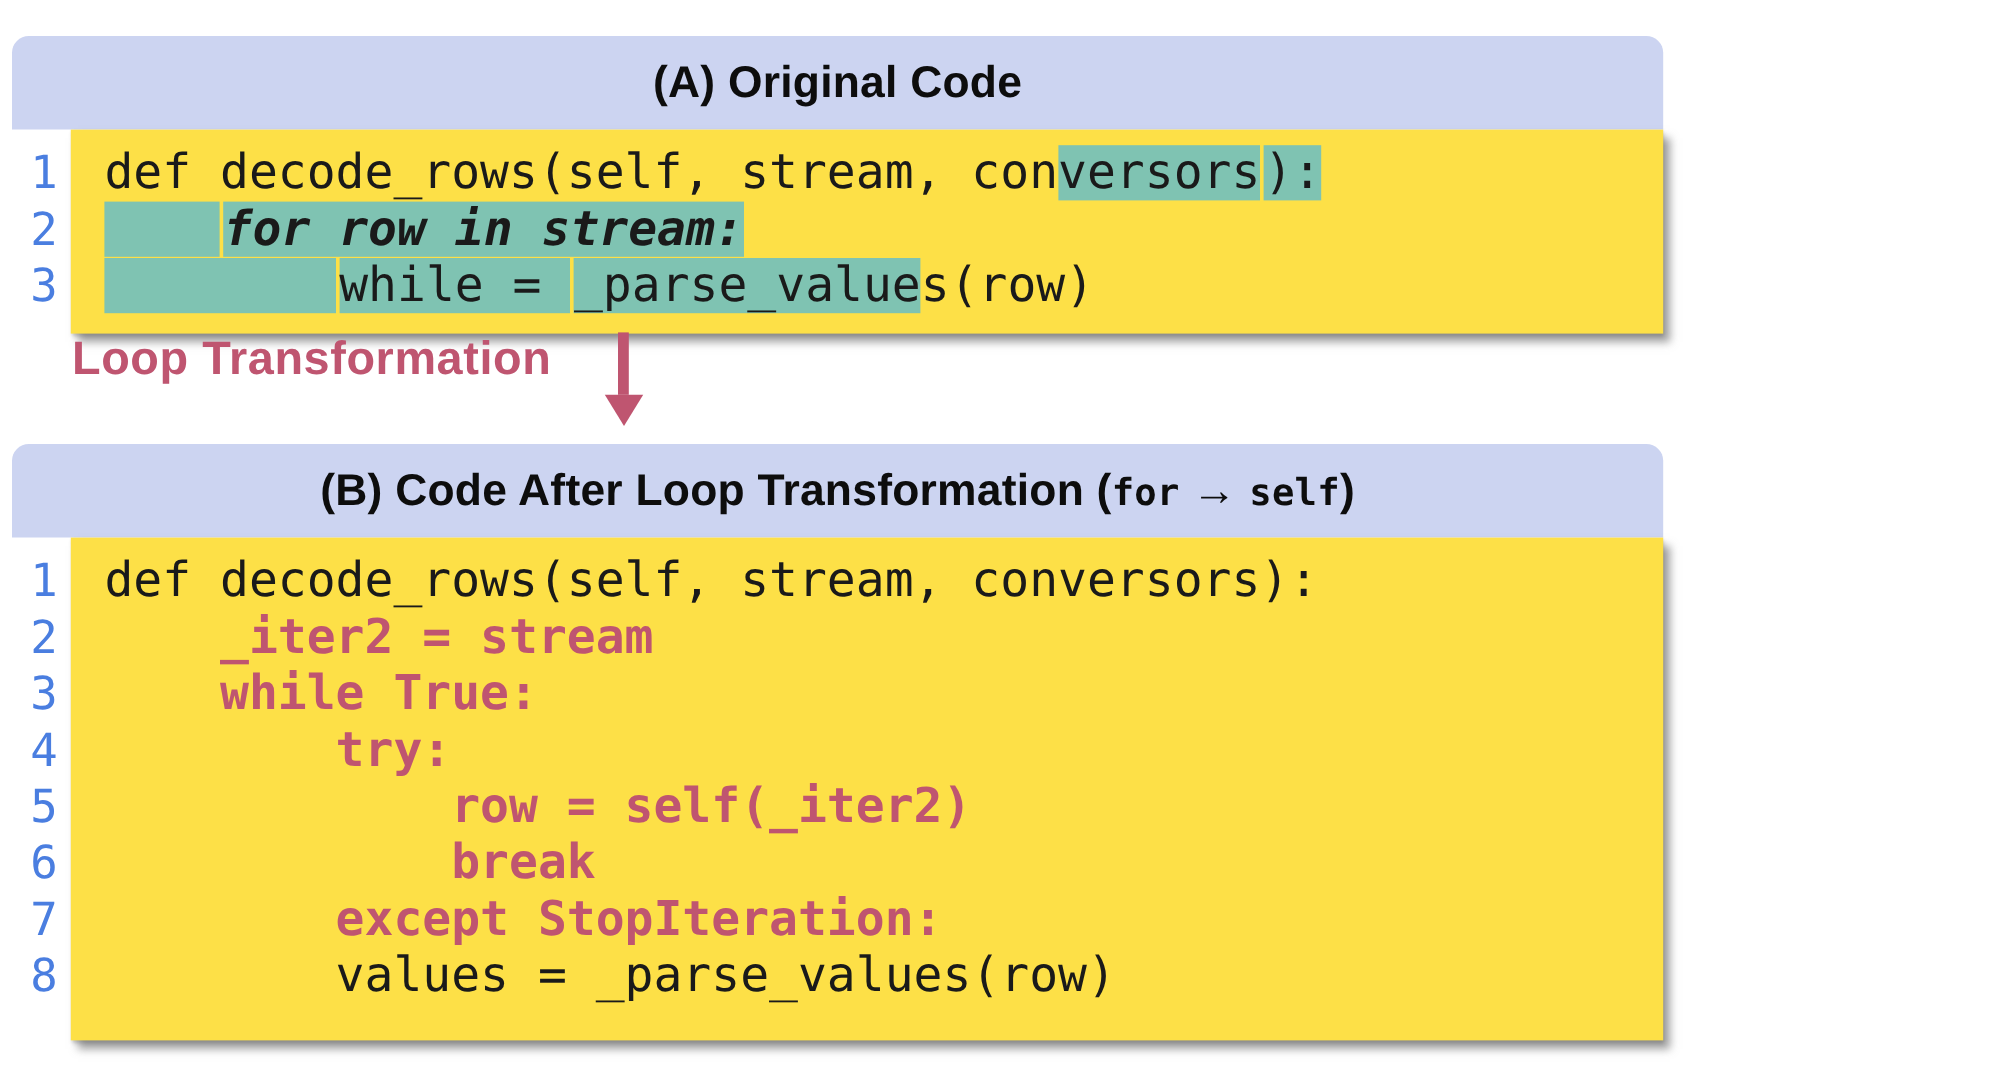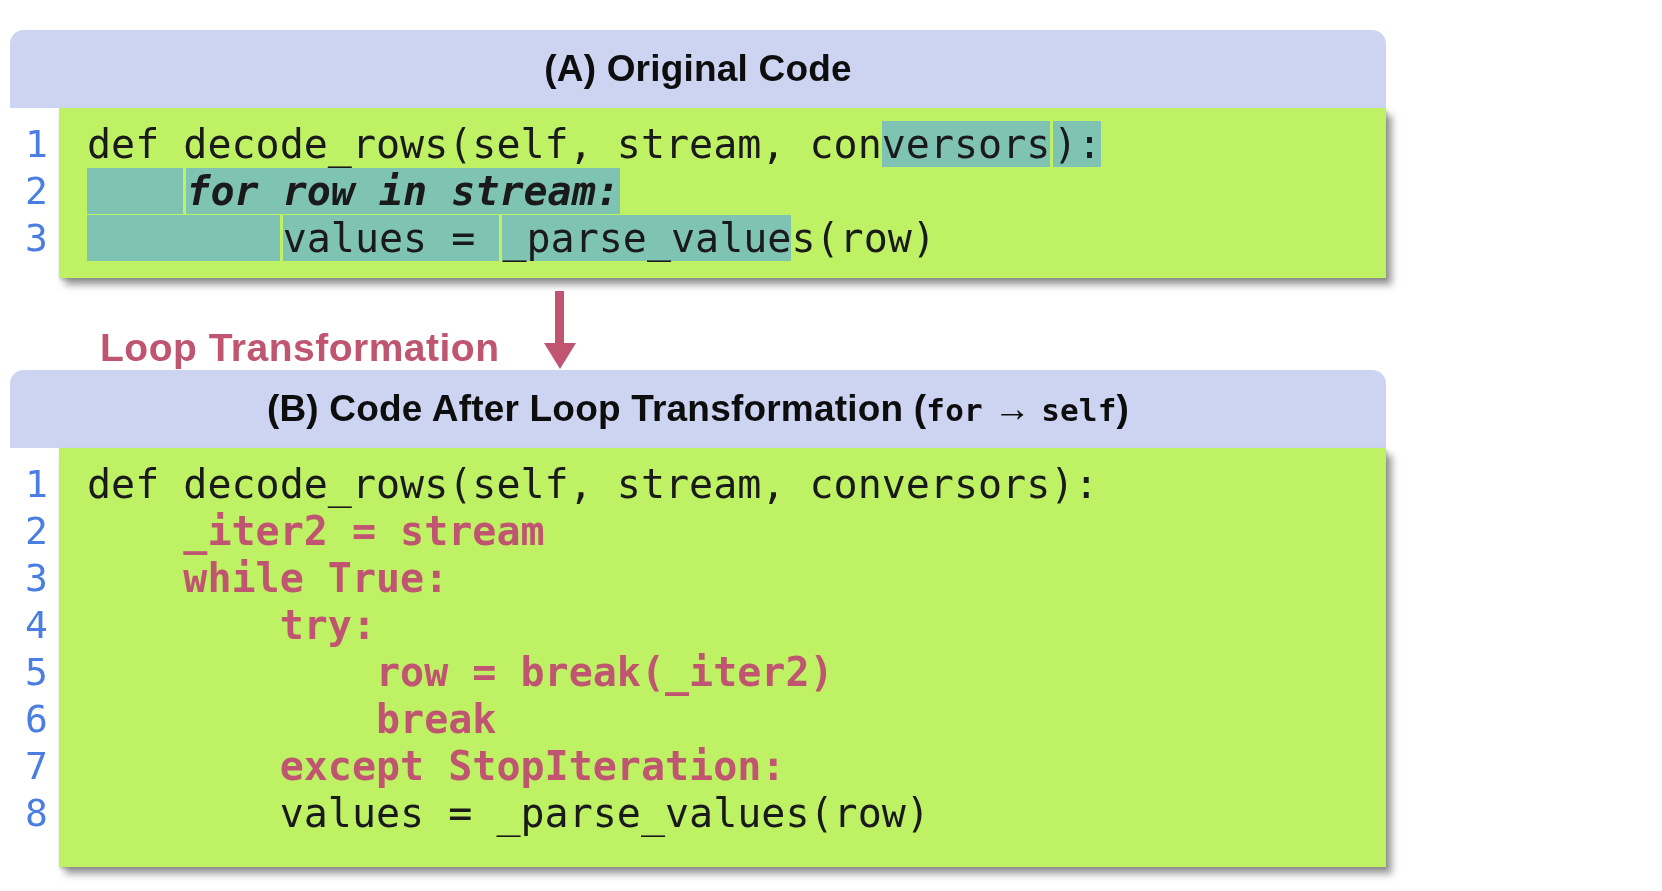--- a/index.html
+++ b/index.html
@@ -22,34 +22,34 @@
     letter-spacing:0.2px;
   }
   .mono-kw{font-family:"DejaVu Sans Mono",monospace;font-size:31px;font-weight:bold;}
   .panel-body{display:flex;align-items:stretch;}
   .gutter{flex:0 0 49px;width:49px;padding-top:13px;box-sizing:border-box;}
   .lineno{
     height:47px;line-height:47px;text-align:right;padding-right:11px;
     font-family:"DejaVu Sans Mono",monospace;font-size:38px;color:var(--lineno);
   }
   .codebox{
-    flex:1;background:#bef264;
+    flex:1;background:#fde047;
     box-shadow:6px 7px 7px rgba(95,95,95,0.60), 1px 2px 3px rgba(130,130,130,0.45);
     padding:13px 0 16px 28px;box-sizing:border-box;
   }
   .codebox.tall{padding-bottom:30px;}
   .code-line{
     height:47px;line-height:47px;white-space:pre;
     font-family:"DejaVu Sans Mono",monospace;font-size:40px;color:var(--code);
   }
   .seg.hl{background:var(--hl);}
   .seg.gap{margin-right:3px;}
   .seg.bold{font-weight:bold;font-style:italic;}
   .seg.added{color:var(--accent);font-weight:bold;}
-  .transform-row{height:92px;display:flex;align-items:flex-end;padding-left:100px;}
+  .transform-row{height:92px;display:flex;align-items:flex-start;padding-left:60px;}
   .transform-label{color:var(--accent);font-weight:bold;font-size:39px;letter-spacing:0.5px;}
   .arrow{margin-left:44px;display:flex;flex-direction:column;align-items:center;position:relative;top:-1px;}
   .arrow-shaft{width:9px;height:52px;background:var(--accent);}
   .arrow-head{
     width:0;height:0;
     border-left:16px solid transparent;border-right:16px solid transparent;
     border-top:26px solid var(--accent);
   }
 </style>
 </head>
@@ -63,21 +63,21 @@
     </header>
     <div class="panel-body">
       <div class="gutter">
           <div class="lineno">1</div>
           <div class="lineno">2</div>
           <div class="lineno">3</div>
         </div>
       <div class="codebox">
           <div class="code-line"><span class="seg">def decode_rows(self, stream, con</span><span class="seg hl gap">versors</span><span class="seg hl">):</span></div>
           <div class="code-line"><span class="seg hl gap">    </span><span class="seg hl bold">for row in stream:</span></div>
-          <div class="code-line"><span class="seg hl gap">        </span><span class="seg hl gap">values = </span><span class="seg hl">_parse_value</span><span class="seg">s(row)</span></div>
+          <div class="code-line"><span class="seg hl gap">        </span><span class="seg hl gap">while = </span><span class="seg hl">_parse_value</span><span class="seg">s(row)</span></div>
         </div>
     </div>
   </section>
 
   <div class="transform-row">
     <span class="transform-label">Loop Transformation</span>
     <div class="arrow">
       <div class="arrow-shaft"></div>
       <div class="arrow-head"></div>
     </div>
@@ -96,21 +96,21 @@
           <div class="lineno">5</div>
           <div class="lineno">6</div>
           <div class="lineno">7</div>
           <div class="lineno">8</div>
         </div>
       <div class="codebox tall">
           <div class="code-line"><span class="seg">def decode_rows(self, stream, conversors):</span></div>
           <div class="code-line"><span class="seg added">    _iter2 = stream</span></div>
           <div class="code-line"><span class="seg added">    while True:</span></div>
           <div class="code-line"><span class="seg added">        try:</span></div>
-          <div class="code-line"><span class="seg added">            row = break(_iter2)</span></div>
+          <div class="code-line"><span class="seg added">            row = self(_iter2)</span></div>
           <div class="code-line"><span class="seg added">            break</span></div>
           <div class="code-line"><span class="seg added">        except StopIteration:</span></div>
           <div class="code-line"><span class="seg">        values = _parse_values(row)</span></div>
         </div>
     </div>
   </section>
 
 </div>
 
 </body></html>

